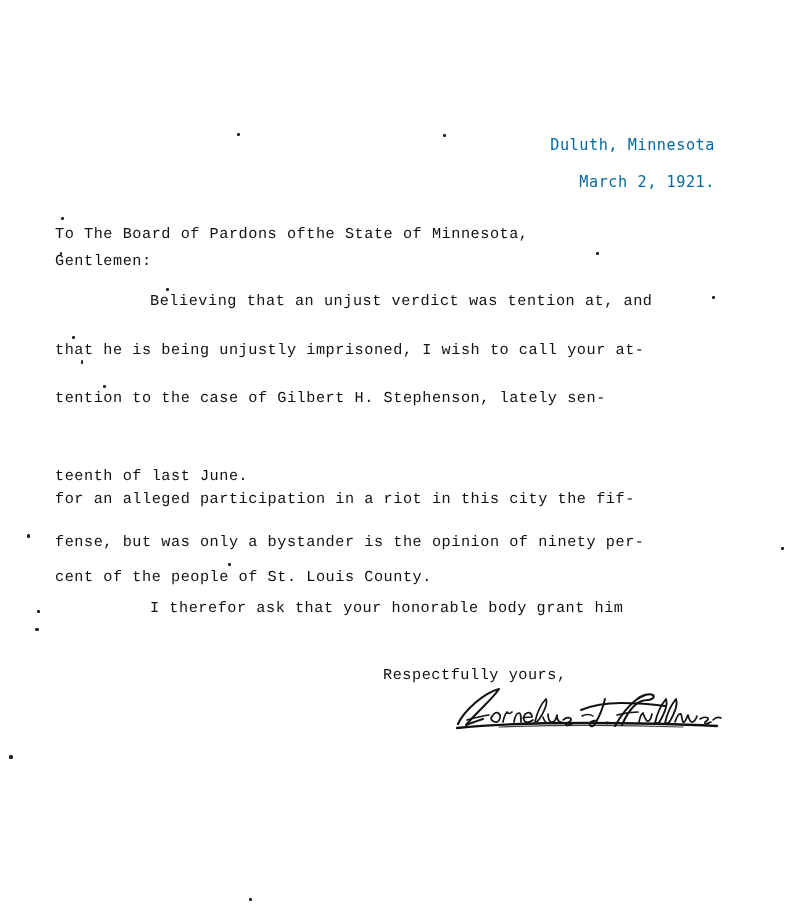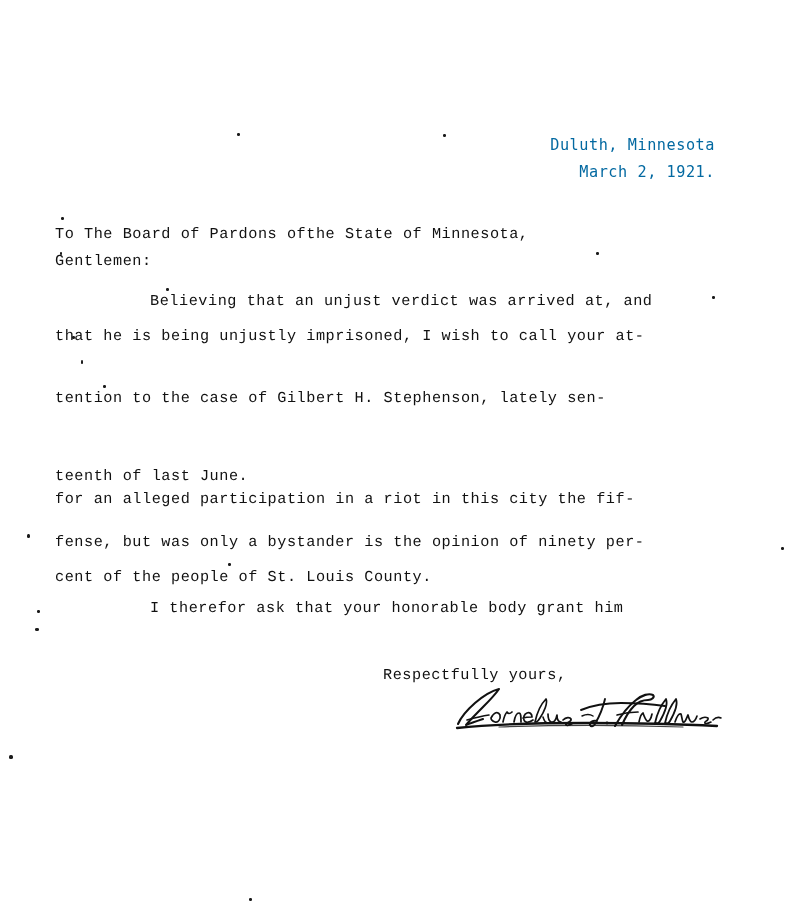--- a/index.html
+++ b/index.html
@@ -46,21 +46,21 @@
   #header-block .hline {
     position: relative;
     display: block;
     font-family: "DejaVu Sans Mono", "Liberation Mono", monospace;
     font-size: 15.2px;
     letter-spacing: 0.55px;
     white-space: pre;
     color: #0369a1;
     line-height: 1;
   }
-  #header-block .hline.l2 { margin-top: 12px; }
+  #header-block .hline.l2 { margin-top: 22px; }
 
   
   .bodyline { left: 55px; }
   .indent   { left: 150px; }
 
   
   #closing-line { left: 383px; top: 668px; }
 
   
   #signature {
@@ -86,22 +86,22 @@
 
   <div id="header-block">
     <span class="hline l1">Duluth, Minnesota</span>
     <span class="hline l2">March 2, 1921.</span>
   </div>
 
   <div class="tw bodyline" style="top:227px;">To The Board of Pardons ofthe State of Minnesota,</div>
 
   <div class="tw bodyline" style="top:254px;">Gentlemen:</div>
 
-  <div class="tw indent" style="top:294px;">Believing that an unjust verdict was arrived at, and</div>
-  <div class="tw bodyline" style="top:329px;">that he is being unjustly imprisoned, I wish to call your at-</div>
+  <div class="tw indent" style="top:294px;">Believing that an unjust verdict was tention at, and</div>
+  <div class="tw bodyline" style="top:343px;">that he is being unjustly imprisoned, I wish to call your at-</div>
   <div class="tw bodyline" style="top:364px;margin-top:27px;">tention to the case of Gilbert H. Stephenson, lately sen-</div>
   <div class="tw bodyline" style="top:452px;margin-top:40px;">for an alleged participation in a riot in this city the fif-</div>
   <div class="tw bodyline" style="top:469px;">teenth of last June.</div>
 
   <div class="tw bodyline" style="top:535px;">fense, but was only a bystander is the opinion of ninety per-</div>
   <div class="tw bodyline" style="top:570px;">cent of the people of St. Louis County.</div>
 
   <div class="tw indent" style="top:601px;">I therefor ask that your honorable body grant him</div>
 
   <div class="tw" id="closing-line">Respectfully yours,</div>

